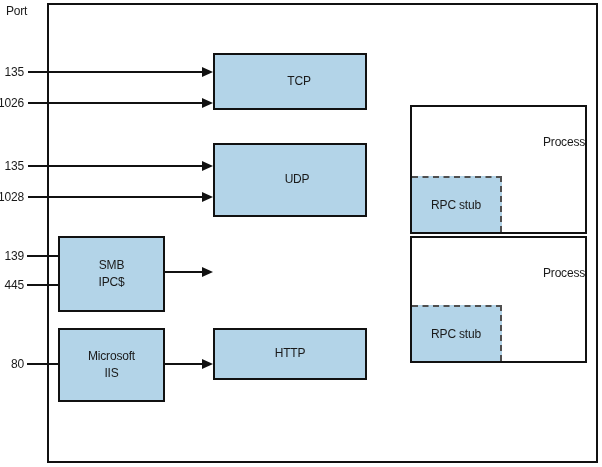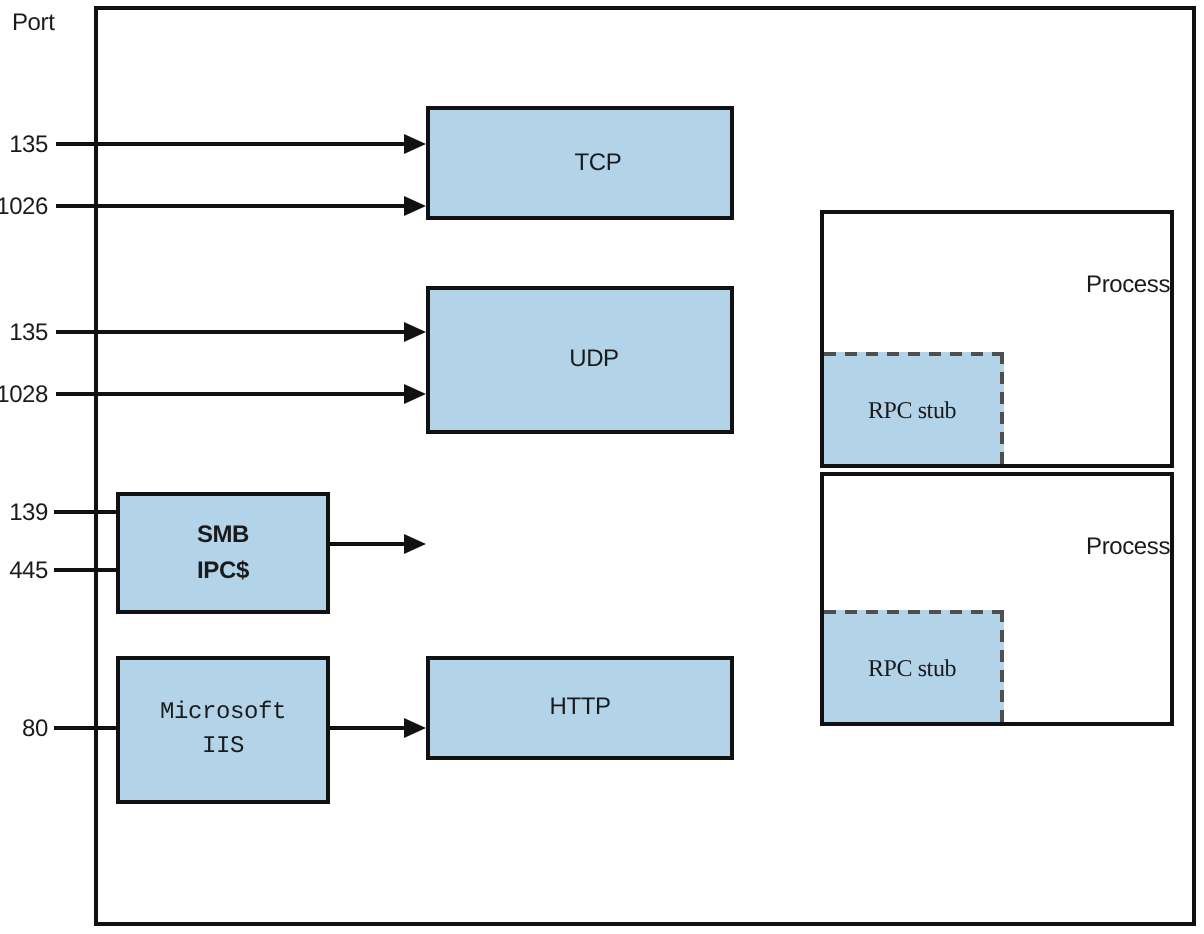--- a/index.html
+++ b/index.html
@@ -14,21 +14,21 @@
   .bluebox{
     background:#b3d4e8;border:2px solid #111;
     display:flex;align-items:center;justify-content:center;
     text-align:center;white-space:pre-line;line-height:1.45;
   }
   .process-box{background:#ffffff;border:2px solid #111;}
   .process-title{position:absolute;left:0;top:28px;width:100%;text-align:right;}
   .stub{
     position:absolute;left:0;bottom:0;width:88px;height:54px;
     background:#b3d4e8;border-top:2px dashed #4f4f4f;border-right:2px dashed #4f4f4f;
-    display:flex;align-items:center;justify-content:center;font-family:Liberation Serif, serif;
+    display:flex;align-items:center;justify-content:center;
   }
   .hline{height:2px;background:#111;}
   .arrowhead{
     width:0;height:0;
     border-top:5px solid transparent;border-bottom:5px solid transparent;
     border-left:11px solid #111;
   }
   .port-label{width:26px;height:16px;line-height:16px;text-align:right;}
   .axis-label{height:16px;line-height:16px;}
   .rpc-lib-label{position:absolute;left:0;bottom:7px;width:100%;text-align:center;}
@@ -61,23 +61,23 @@
 
   <div class="abs hline" style="left:27px;top:255px;width:33px;"></div>
   <div class="abs hline" style="left:27px;top:284px;width:33px;"></div>
   <div class="abs hline" style="left:27px;top:363px;width:33px;"></div>
 
   <div class="abs hline" style="left:163px;top:271px;width:40px;"></div>
   <div class="abs arrowhead" style="left:202px;top:267px;"></div>
   <div class="abs hline" style="left:163px;top:363px;width:40px;"></div>
   <div class="abs arrowhead" style="left:202px;top:359px;"></div>
 
-  <div class="abs bluebox" style="left:58px;top:246px;width:107px;height:61px;font-weight:bold;">SMB
+  <div class="abs bluebox" style="left:58px;top:236px;width:107px;height:76px;">SMB
 IPC$</div>
-  <div class="abs bluebox" style="left:58px;top:328px;width:107px;height:74px;font-family:Liberation Mono, monospace;">Microsoft
+  <div class="abs bluebox" style="left:58px;top:328px;width:107px;height:74px;">Microsoft
 IIS</div>
 
 
   <div class="abs bluebox" style="left:213px;top:53px;width:154px;height:57px;padding-left:18px;">TCP</div>
   <div class="abs bluebox" style="left:213px;top:143px;width:154px;height:74px;padding-left:14px;">UDP</div>
   <div class="abs bluebox" style="left:213px;top:328px;width:154px;height:52px;">HTTP</div>
 
   <div class="abs process-box" style="left:410px;top:105px;width:177px;height:129px;">
     <div class="process-title">Process</div>
     <div class="stub">

